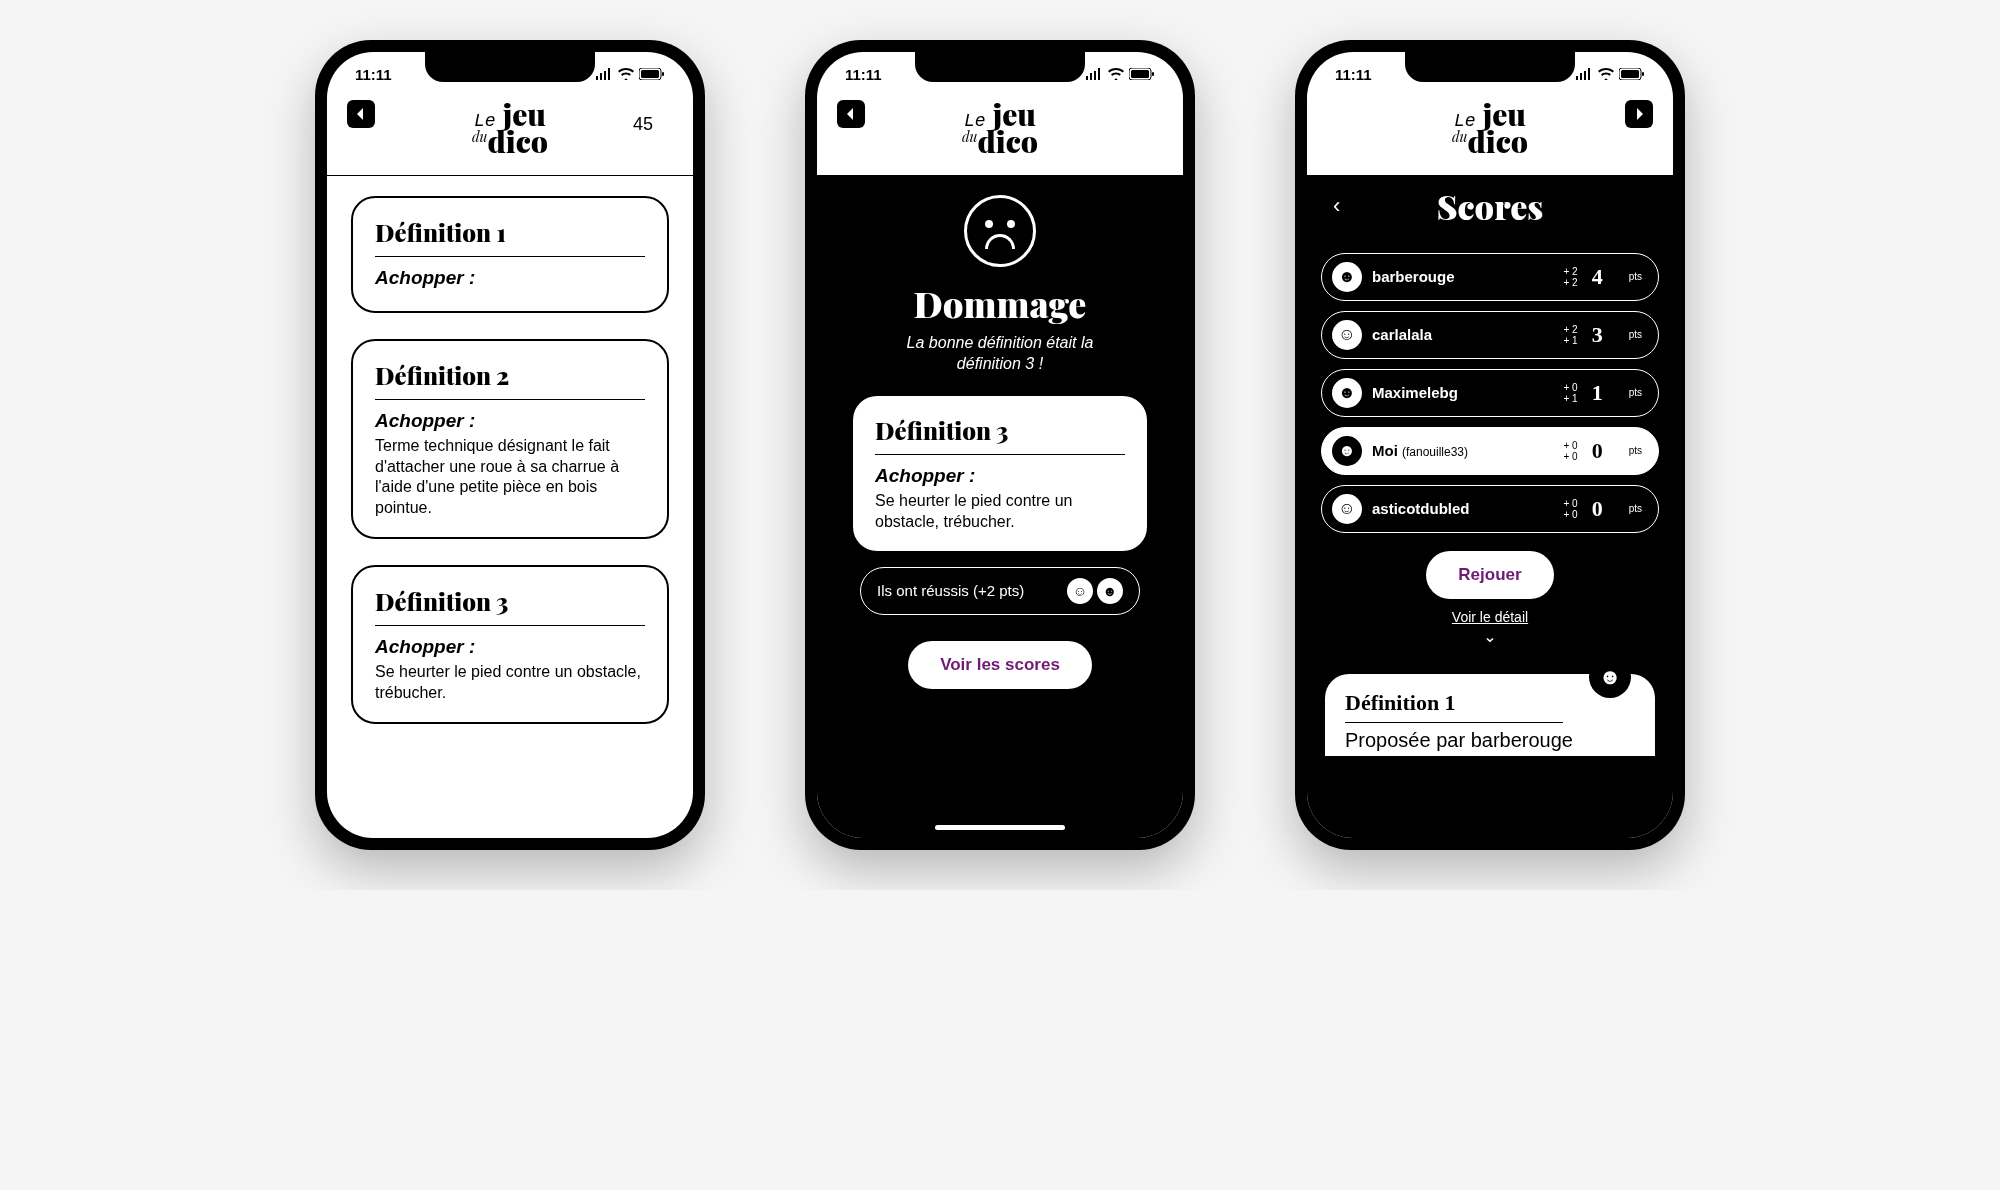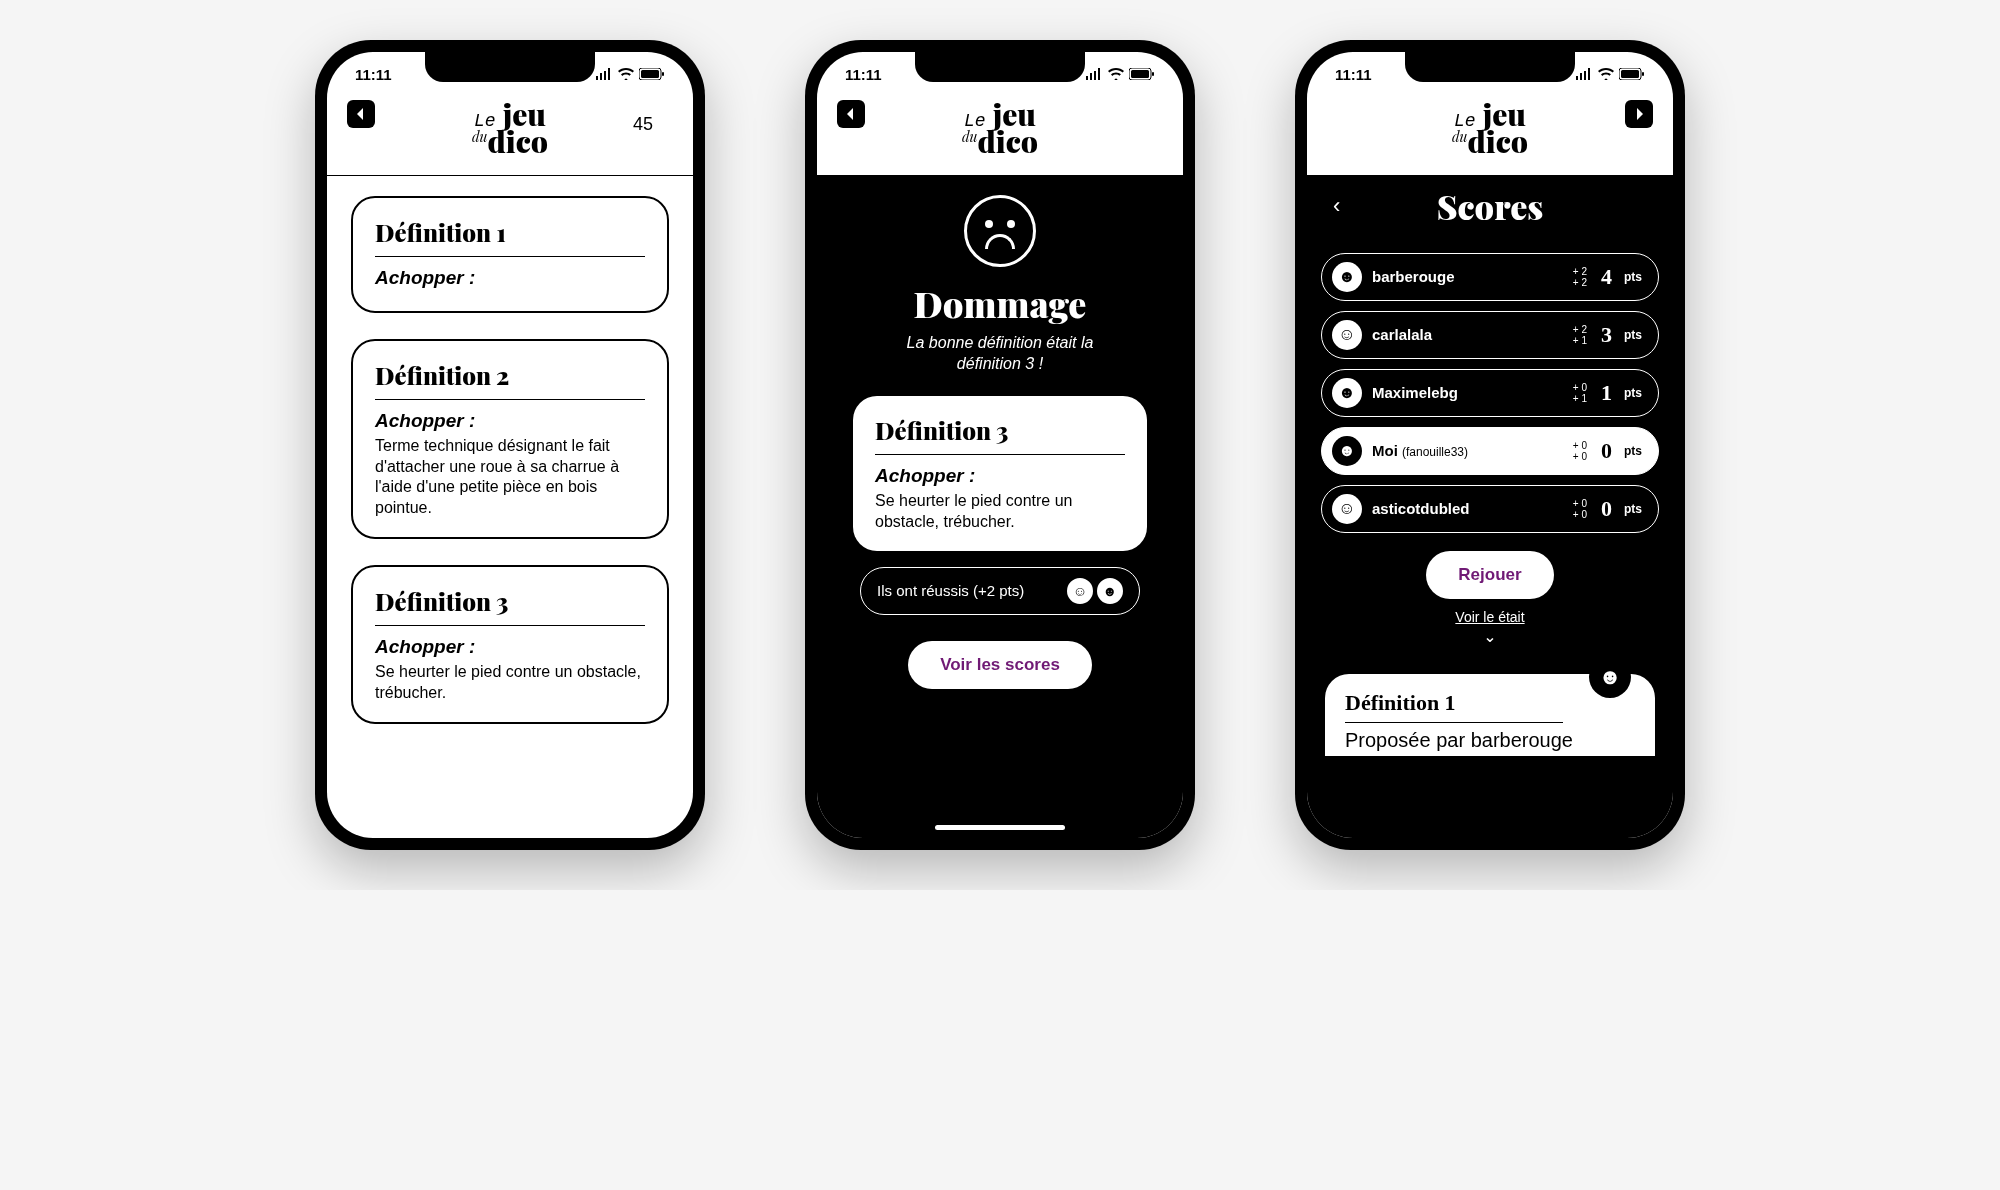--- a/index.html
+++ b/index.html
@@ -246,21 +246,21 @@
   }
   .score-row.me .avatar { background: #000; color: #fff; }
   .score-row .name { flex: 1; font-weight: 600; font-size: 15px; white-space: nowrap; overflow: hidden; text-overflow: ellipsis; }
   .score-row .name .sub { font-weight: 400; font-size: 12px; }
   .score-row .deltas { font-size: 10px; line-height: 1.1; text-align: right; margin-right: 4px; }
   .score-row .total {
     font-family: "Didot","Bodoni MT",Georgia,serif;
     font-weight: 900;
     font-size: 22px;
   }
-  .score-row .pts { font-size: 12px; margin-left: 2px; font-weight: bold; }
+  .score-row .pts { font-size: 10px; margin-left: 16px; }
   .detail-link {
     text-align: center;
     font-size: 14px;
     text-decoration: underline;
     margin-top: 8px;
   }
   .chev-down { text-align: center; font-size: 16px; margin-top: 2px; }
   .def-peek {
     background: #fff;
     color: #000;
@@ -474,21 +474,21 @@
         <span class="name">asticotdubled</span>
         <span class="deltas">
             <div>+ 0</div>
             <div>+ 0</div>
           </span>
         <span class="total">0</span>
         <span class="pts">pts</span>
       </div>
 
       <div class="btn-primary" style="margin-top:18px;">Rejouer</div>
-      <div class="detail-link">Voir le était</div>
+      <div class="detail-link">Voir le détail</div>
       <div class="chev-down">⌄</div>
 
       <div class="def-peek">
         <div class="avatar-over">☻</div>
         <div class="def-peek-title">Définition 1</div>
         <div class="def-peek-sub">Proposée par barberouge</div>
       </div>
     </div>
   </div>
 </div>

